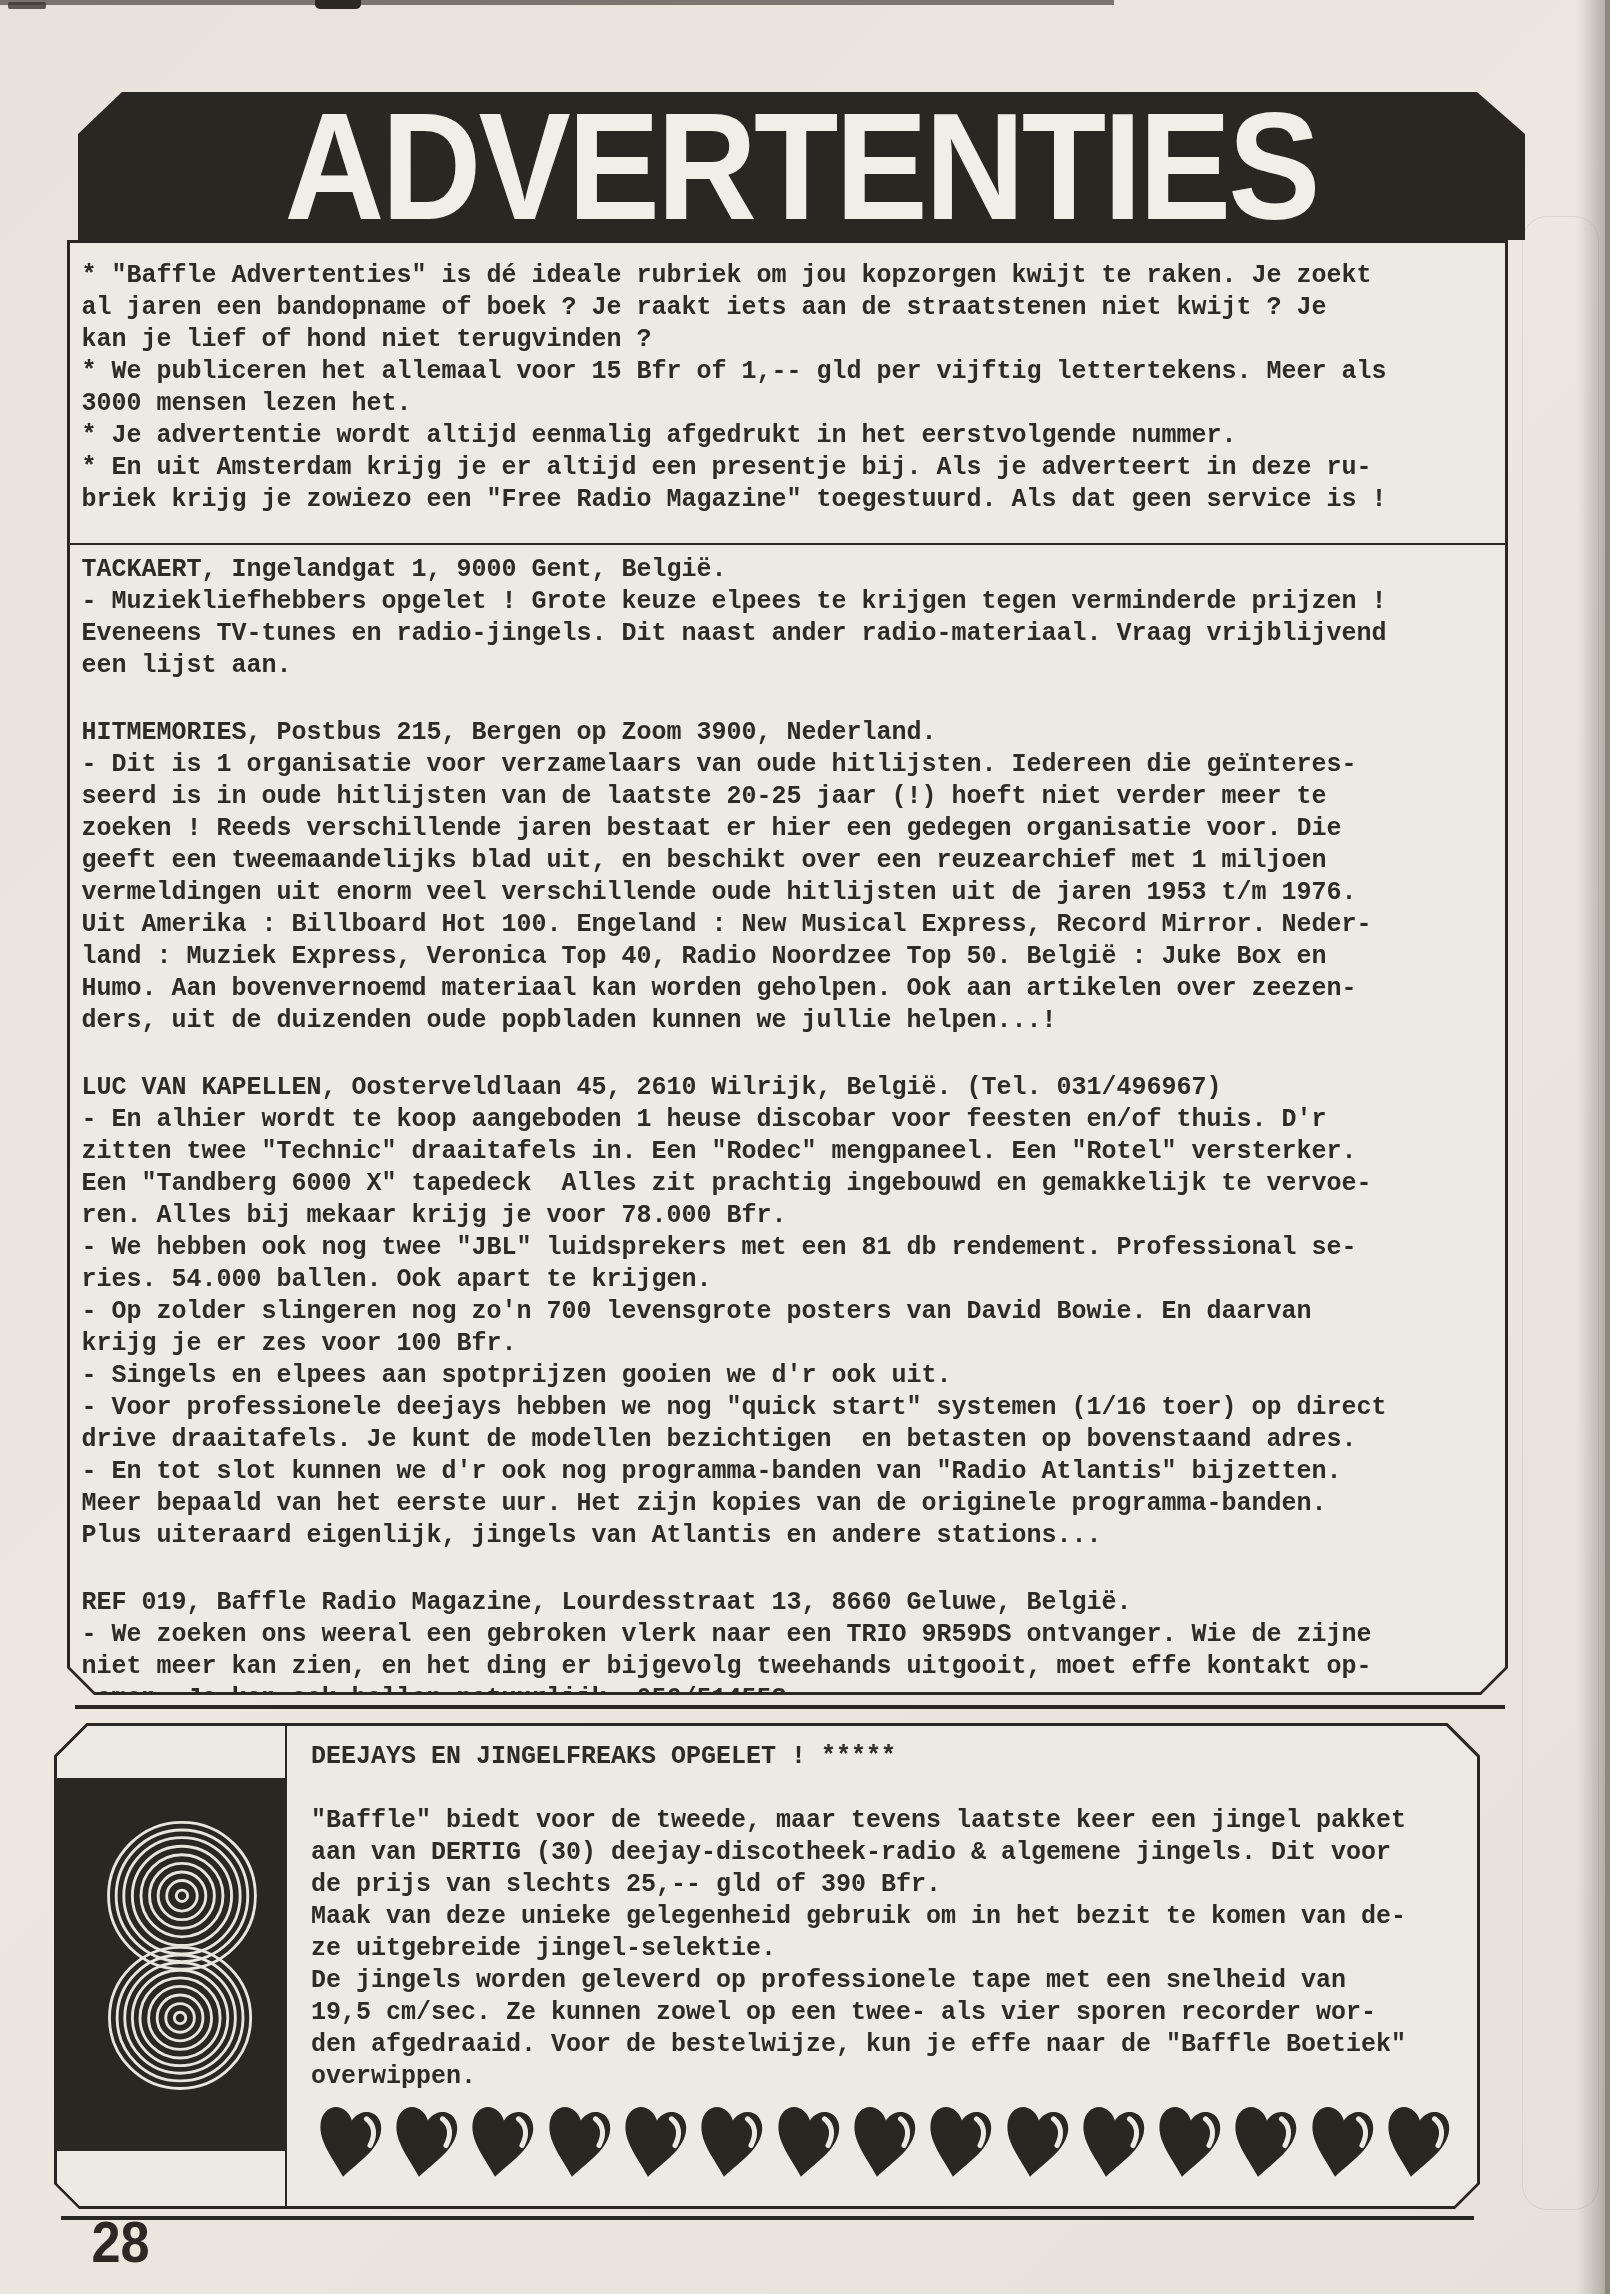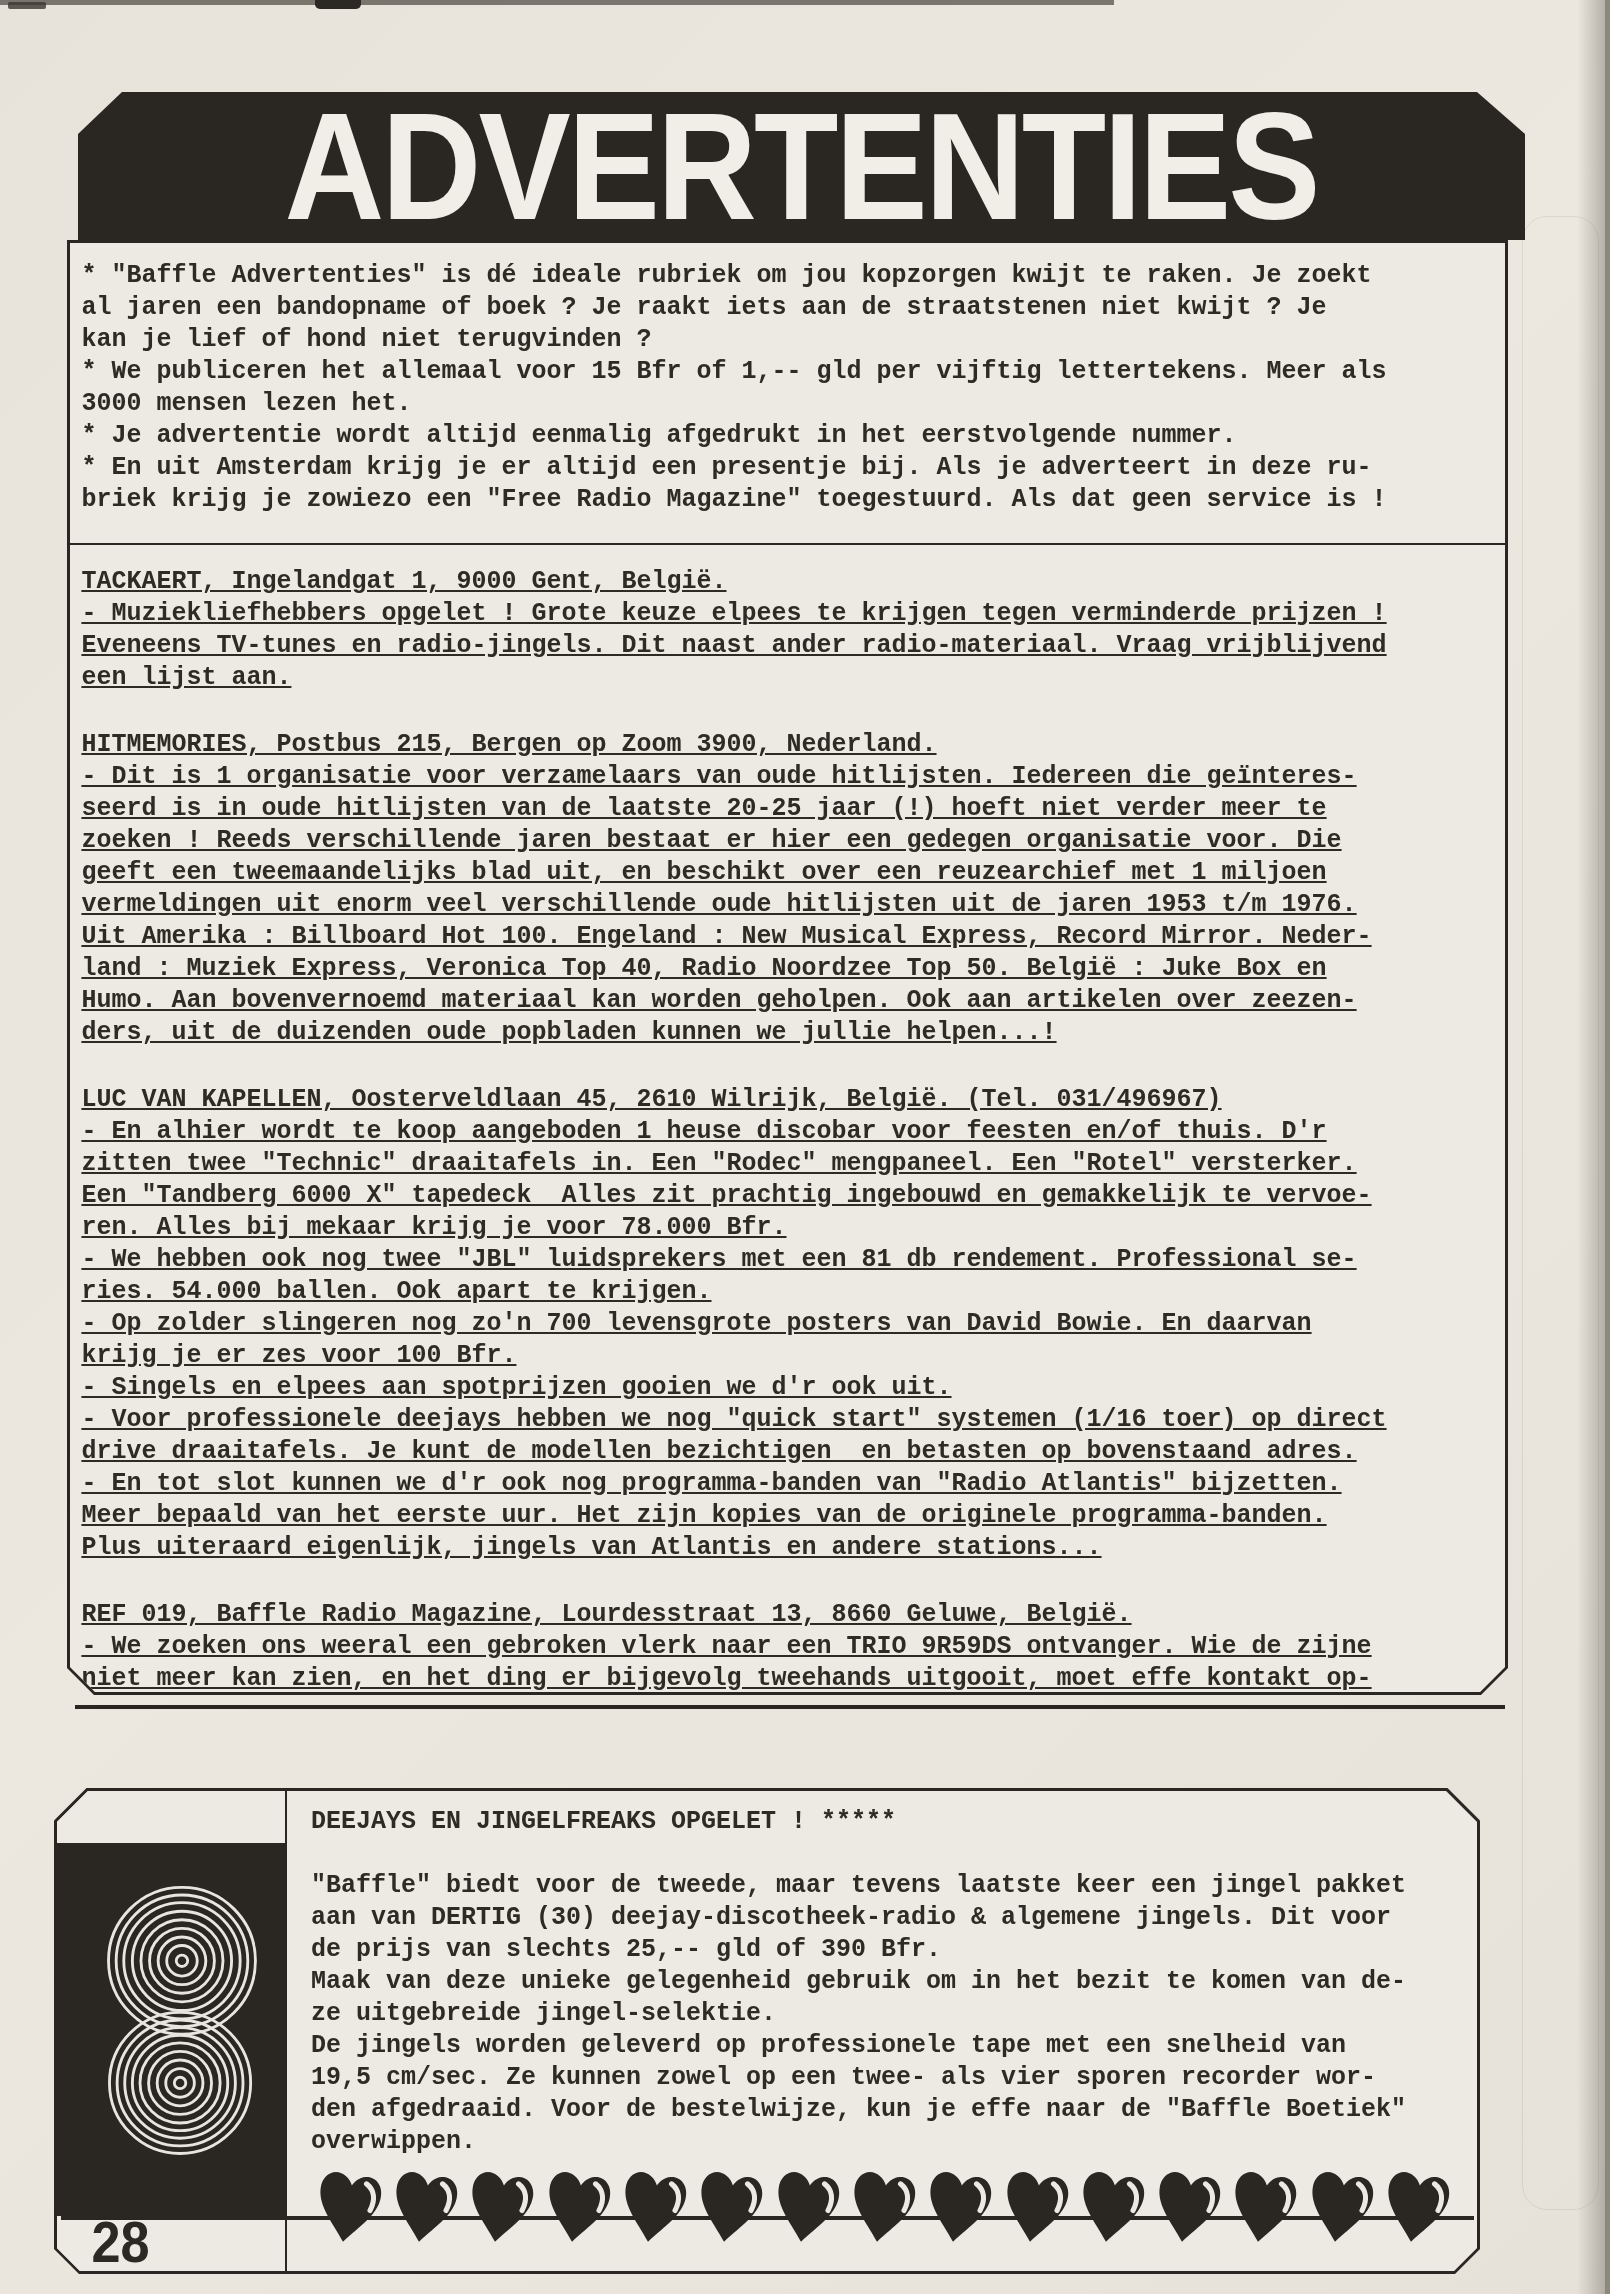--- a/index.html
+++ b/index.html
@@ -50,24 +50,24 @@
   .underline-main{left:75px;top:1705px;width:1430px;}
   .underline-jingle{left:61px;top:2216px;width:1413px;}
   
   .tw{
     font-family:"Liberation Mono","DejaVu Sans Mono",monospace;
     font-weight:bold;font-size:25px;line-height:32px;
     color:#2e2b25;white-space:pre-wrap;
   }
   .intro-block{padding:17px 32.5px 27px 11.5px;border-bottom:2.9px solid var(--ink);}
   .ads-block{padding:9.6px 32.5px 0 11.5px;}
-  .ad{margin:12px 0 35px 0;text-decoration:underline;}
+  .ad{margin:0 0 35px 0;}
   .ad:last-child{margin-bottom:0;}
   
-  .jingle-box{left:54px;top:1788px;width:1426px;height:486px;
+  .jingle-box{left:54px;top:1723px;width:1426px;height:486px;
     clip-path:polygon(32.5px 0,calc(100% - 32.5px) 0,100% 32.5px,100% calc(100% - 25px),calc(100% - 25px) 100%,25px 100%,0 calc(100% - 25px),0 32.5px);}
   .jingle-box .cb-inner{
     clip-path:polygon(31px 0,calc(100% - 31px) 0,100% 31px,100% calc(100% - 23px),calc(100% - 23px) 100%,23px 100%,0 calc(100% - 23px),0 31px);}
   .left-panel{position:absolute;left:0;top:0;bottom:0;width:228px;
     border-right:2.9px solid var(--ink);background:var(--paper-light);}
   .rings-block{position:absolute;left:0;right:0;top:52px;height:373px;background:var(--ink);}
   .jingle-content{position:absolute;left:231px;top:0;right:0;bottom:0;padding:15.3px 19px 0 23px;}
   .jingle-title{margin:0;}
   .jingle-body{margin-top:32px;}
   .hearts-row{

